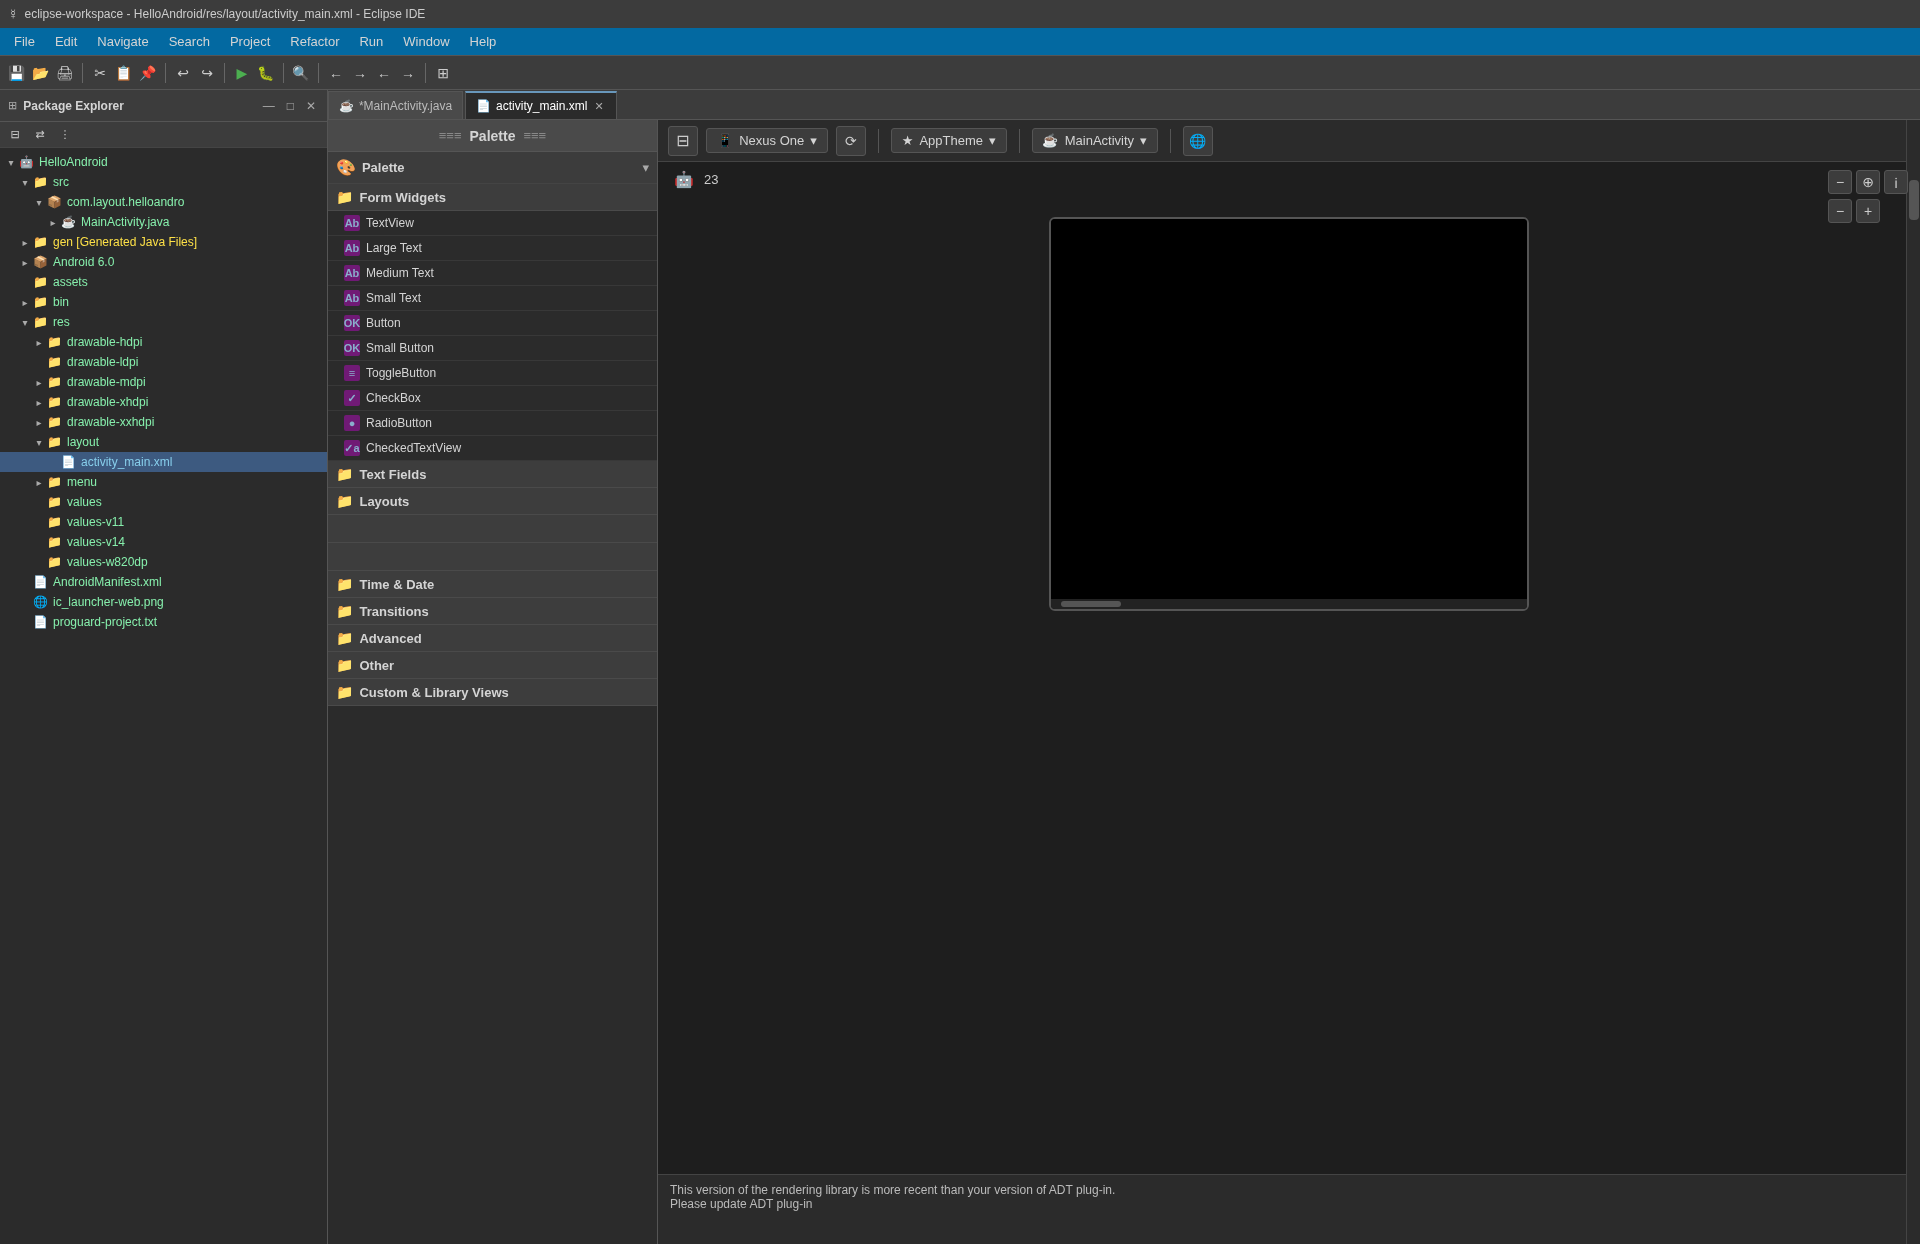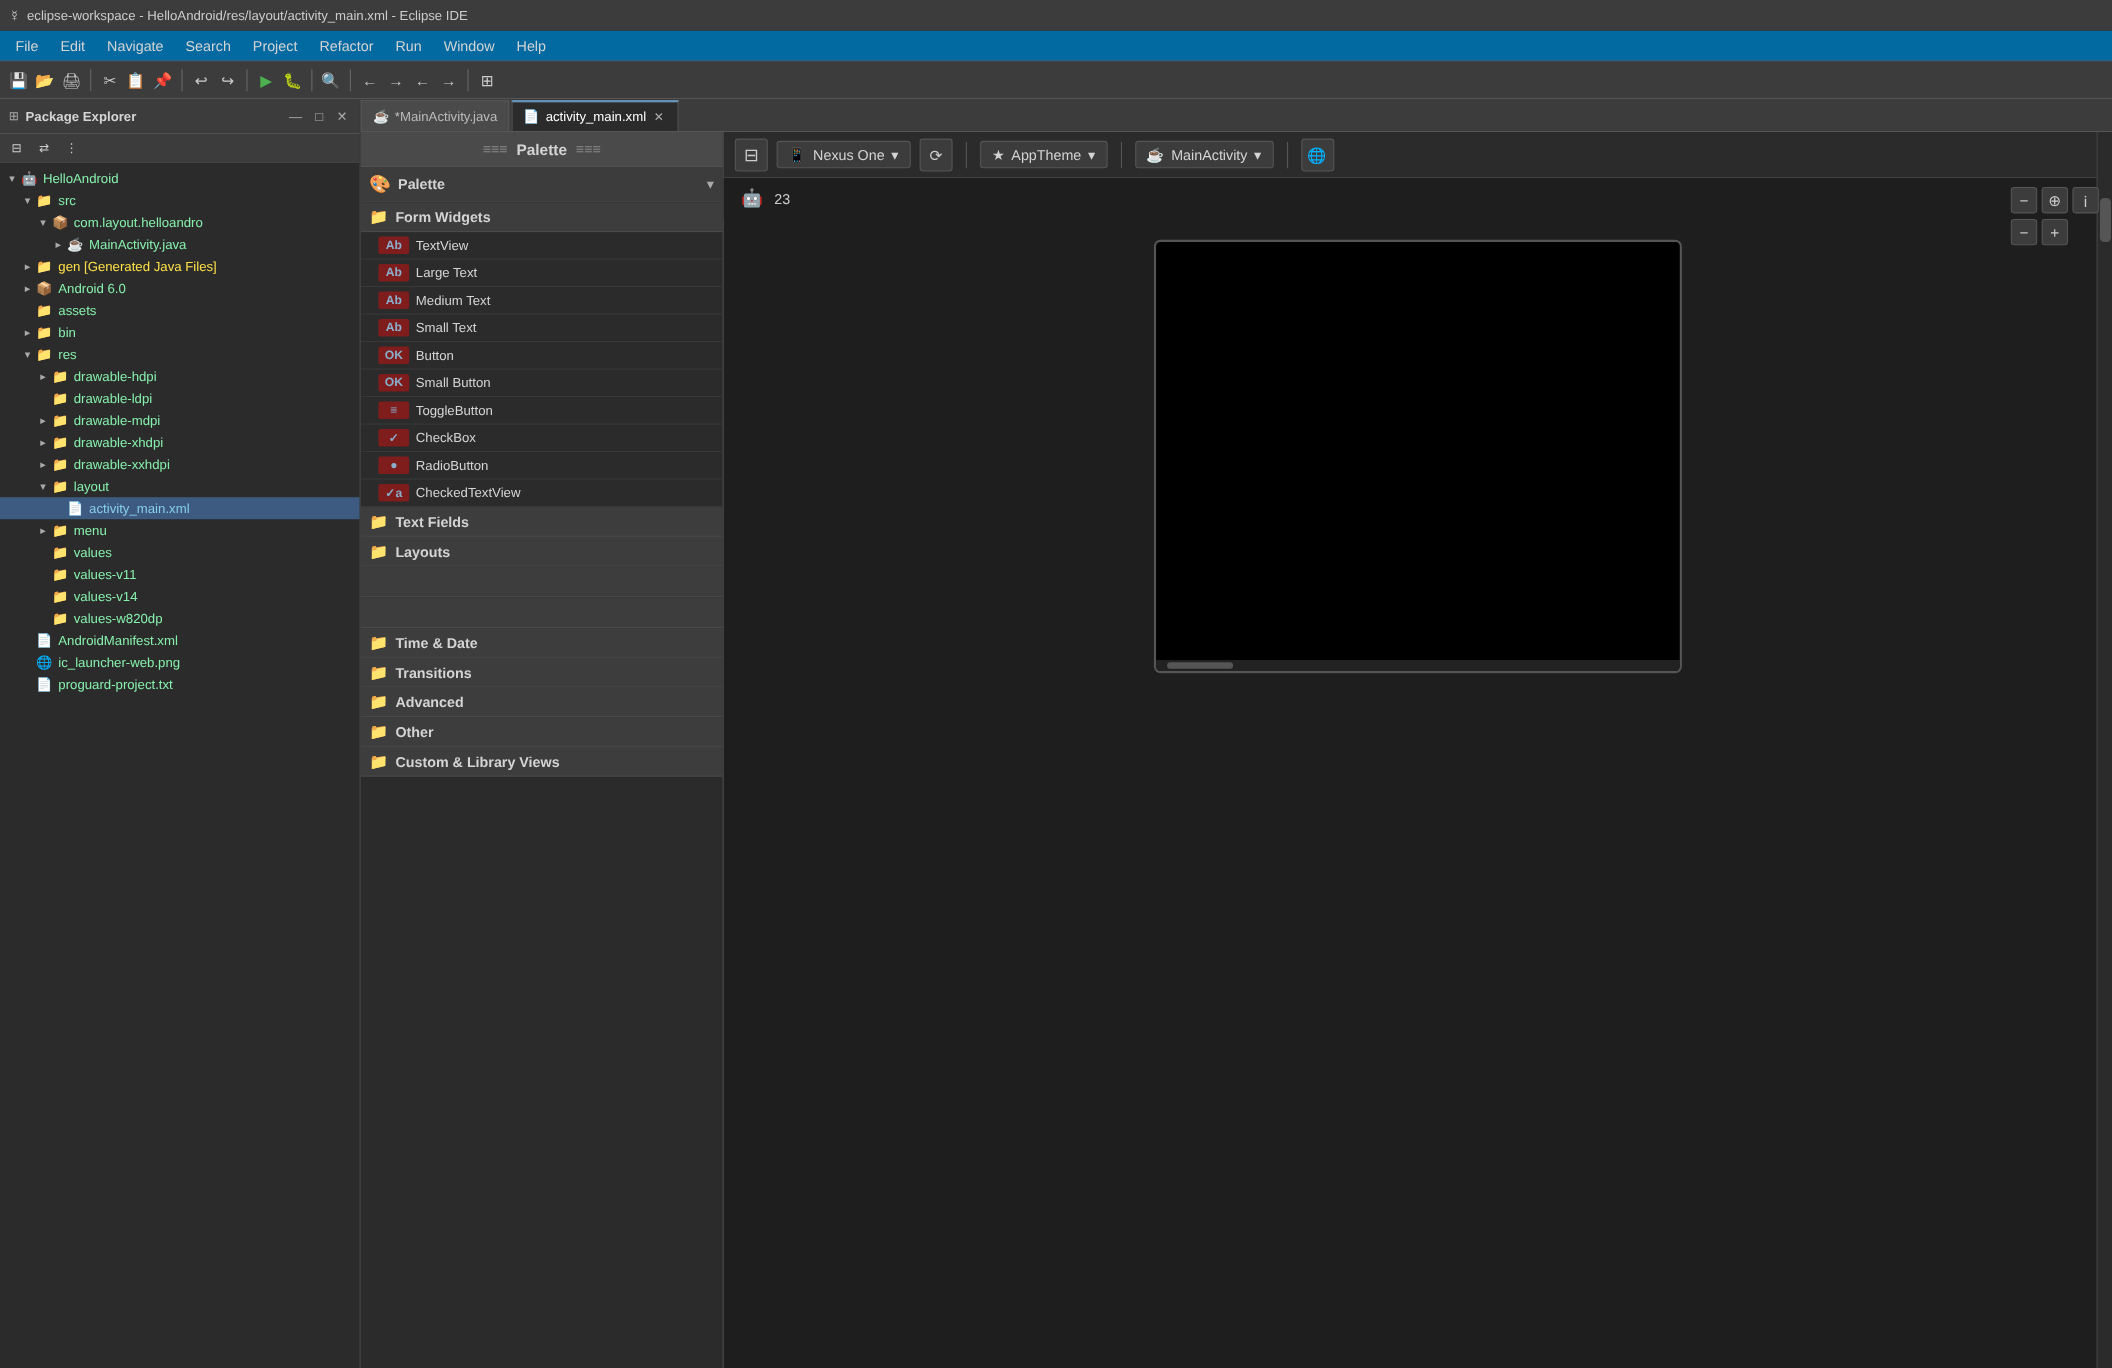--- a/index.html
+++ b/index.html
@@ -262,29 +262,29 @@
     }
     .palette-item {
       padding: 4px 8px 4px 16px;
       cursor: pointer;
       display: flex;
       align-items: center;
       gap: 6px;
       border-bottom: 1px solid #383838;
     }
     .palette-item-icon {
-      width: 28px;
+      width: 16px;
       height: 16px;
       display: flex;
       align-items: center;
       justify-content: center;
       font-size: 11px;
       font-weight: bold;
       color: #8aaecc;
-      background: #7f1d1d;
+      background: #701a75;
       border-radius: 2px;
       flex-shrink: 0;
     }
     .palette-item-label {
       font-size: 12px;
       color: #d4d4d4;
     }
 
     
     #canvas-area {
@@ -800,20 +800,24 @@
           <div id="canvas-main">
             <div id="phone-frame">
               <div id="phone-screen" style="height:380px;"></div>
               <div id="phone-scrollbar">
                 <div id="phone-scrollbar-thumb"></div>
               </div>
             </div>
           </div>
         </div>
 
+        <div id="canvas-message">
+          <div style="white-space:pre-line;">This version of the rendering library is more recent than your version of ADT plug-in.
+Please update ADT plug-in</div>
+        </div>
 
         <div id="right-scroll">
           <div id="right-scroll-thumb"></div>
         </div>
       </div>
 
     </div>
   </div>
 </div>
 

